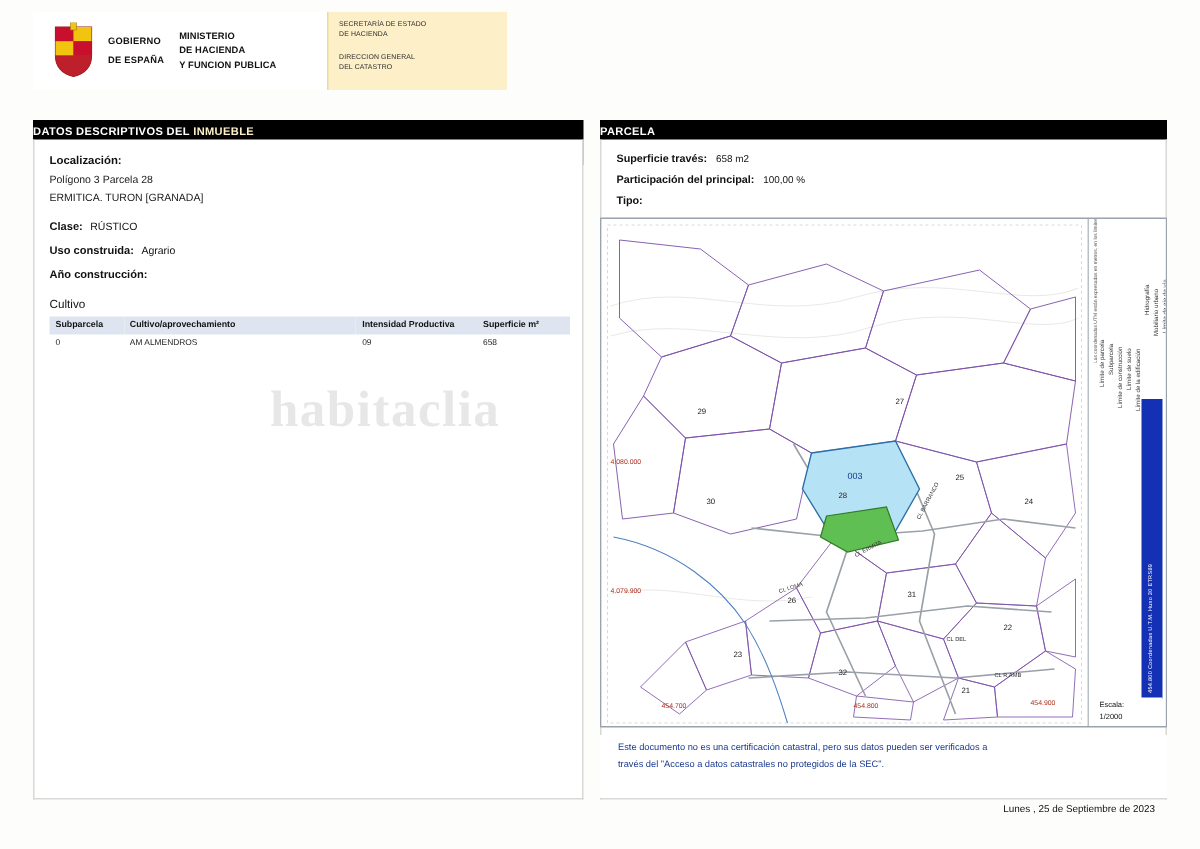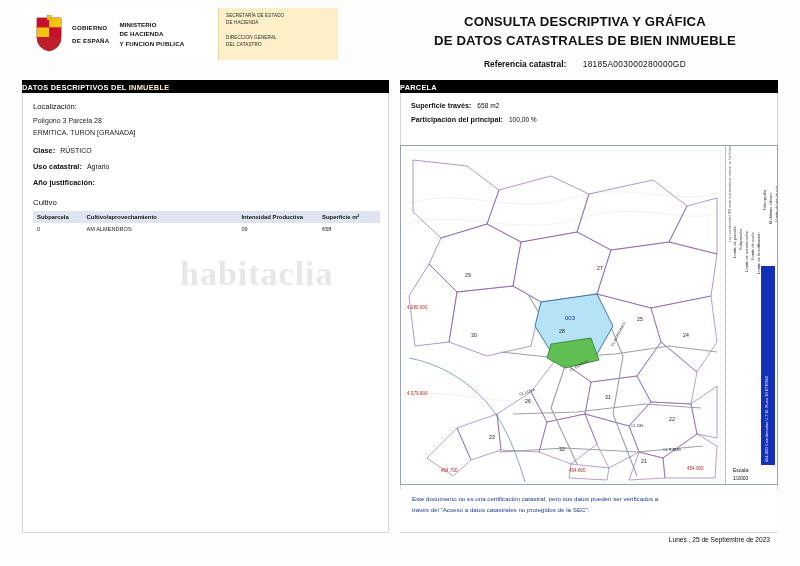--- a/index.html
+++ b/index.html
@@ -112,21 +112,21 @@
     position: absolute;
     left: 22px; top: 93px;
     width: 367px; height: 440px;
     background: #ffffff;
     border: 1px solid #d8d8d4;
     border-top: none;
   }
   .pl-inner { padding: 9px 10px 0 10px; }
   .field-label {
     font-size: 7.6px;
-    font-weight: normal;
+    font-weight: bold;
     color: #111;
     margin-bottom: 4px;
   }
   .field-value {
     font-size: 7px;
     color: #222;
     line-height: 1.7;
   }
   .row-field {
     font-size: 7.4px;
@@ -339,51 +339,43 @@
       <div class="cb-group">
         <div>SECRETARÍA DE ESTADO</div>
         <div>DE HACIENDA</div>
       </div>
       <div class="cb-group b">
         <div>DIRECCION GENERAL</div>
         <div>DEL CATASTRO</div>
       </div>
     </div>
 
-    <div class="title-wrap">
-      <div class="title-1">CONSULTA DESCRIPTIVA Y GRÁFICA</div>
-      <div class="title-2">DE DATOS CATASTRALES DE BIEN INMUEBLE</div>
-      <div class="refcat-line">
-        <span class="refcat-label">Referencia catastral:</span>
-        <span class="refcat-value">18185A003000280000GD</span>
-      </div>
-    </div>
   </div>
 
   <div class="bar" id="bar-left">
     <span>DATOS DESCRIPTIVOS DEL </span><span class="hl">INMUEBLE</span>
   </div>
   <div class="bar" id="bar-right">
     <span>PARCELA</span>
   </div>
 
   <div class="panel-left">
     <div class="pl-inner">
       <div class="field-label">Localización:</div>
       <div class="field-value">Polígono 3 Parcela 28</div>
       <div class="field-value">ERMITICA. TURON [GRANADA]</div>
 
       <div class="row-field">
         <b>Clase:</b><span class="v">RÚSTICO</span>
       </div>
       <div class="row-field">
-        <b>Uso catastral:</b><span class="v">Agrario</span>
+        <b>Uso construida:</b><span class="v">Agrario</span>
       </div>
       <div class="row-field">
-        <b>Año justificación:</b><span class="v"></span>
+        <b>Año construcción:</b><span class="v"></span>
       </div>
 
       <div class="cultivo-title">Cultivo</div>
       <table class="cult-table">
         <thead>
           <tr>
             <th class="c-sub">Subparcela</th>
             <th class="c-apr">Cultivo/aprovechamiento</th>
             <th class="c-int">Intensidad Productiva</th>
             <th class="c-sup">Superficie m²</th>
@@ -404,20 +396,23 @@
   <div class="watermark">habitaclia</div>
 
   <div class="panel-right">
     <div class="pr-head">
       <div class="pr-line">
         <b>Superficie través:</b><span class="v">658 m2</span>
       </div>
       <div class="pr-line">
         <b>Participación del principal:</b><span class="v">100,00 %</span>
       </div>
+      <div class="pr-line">
+        <b>Tipo:</b><span class="v"></span>
+      </div>
     </div>
   </div>
 
   <div class="map-frame">
     <div class="map-canvas">
       <svg width="378" height="340" viewBox="0 0 378 340">
 
         <rect x="4" y="4" width="316" height="332" fill="none" stroke="#c9ccd1" stroke-width="0.5" stroke-dasharray="2,2"></rect>
 
         <g stroke="#d9d9d4" stroke-width="0.4" fill="none">

